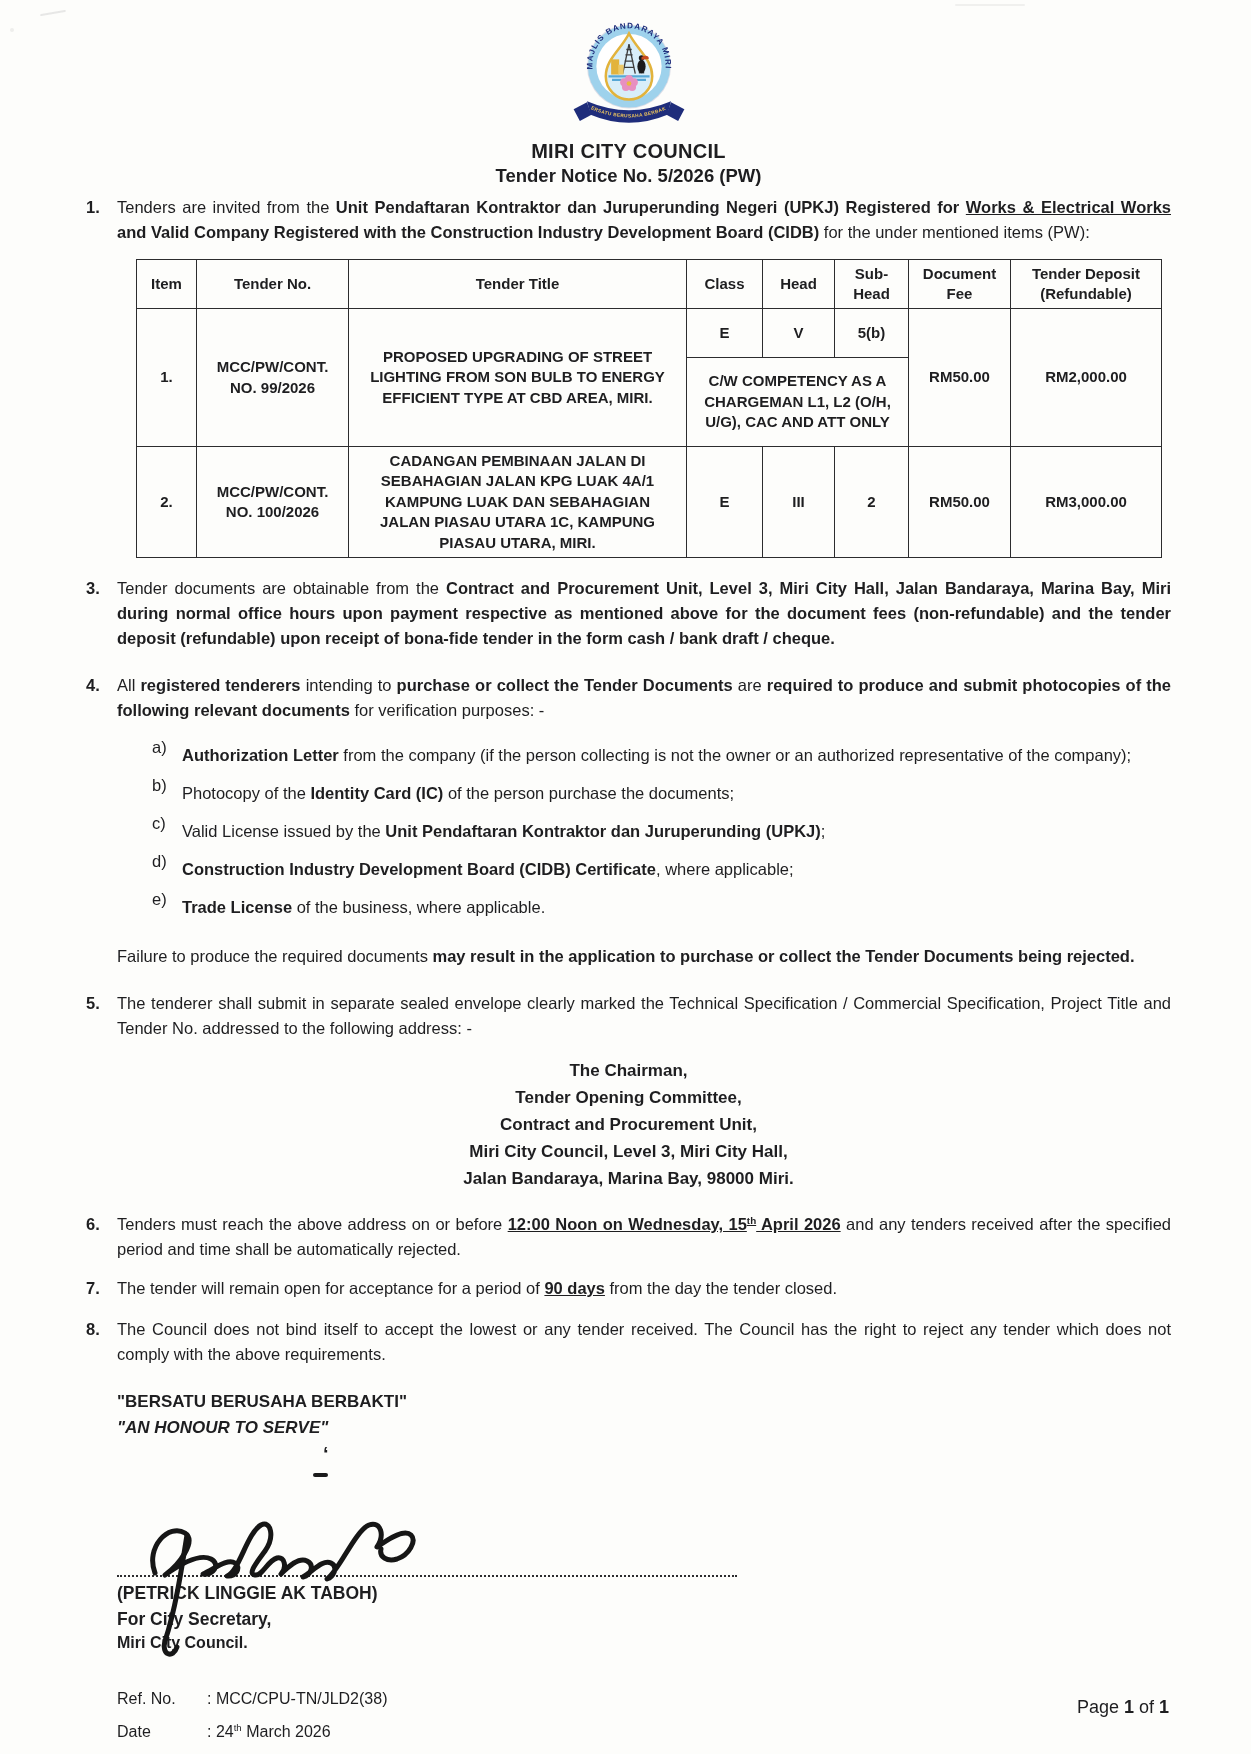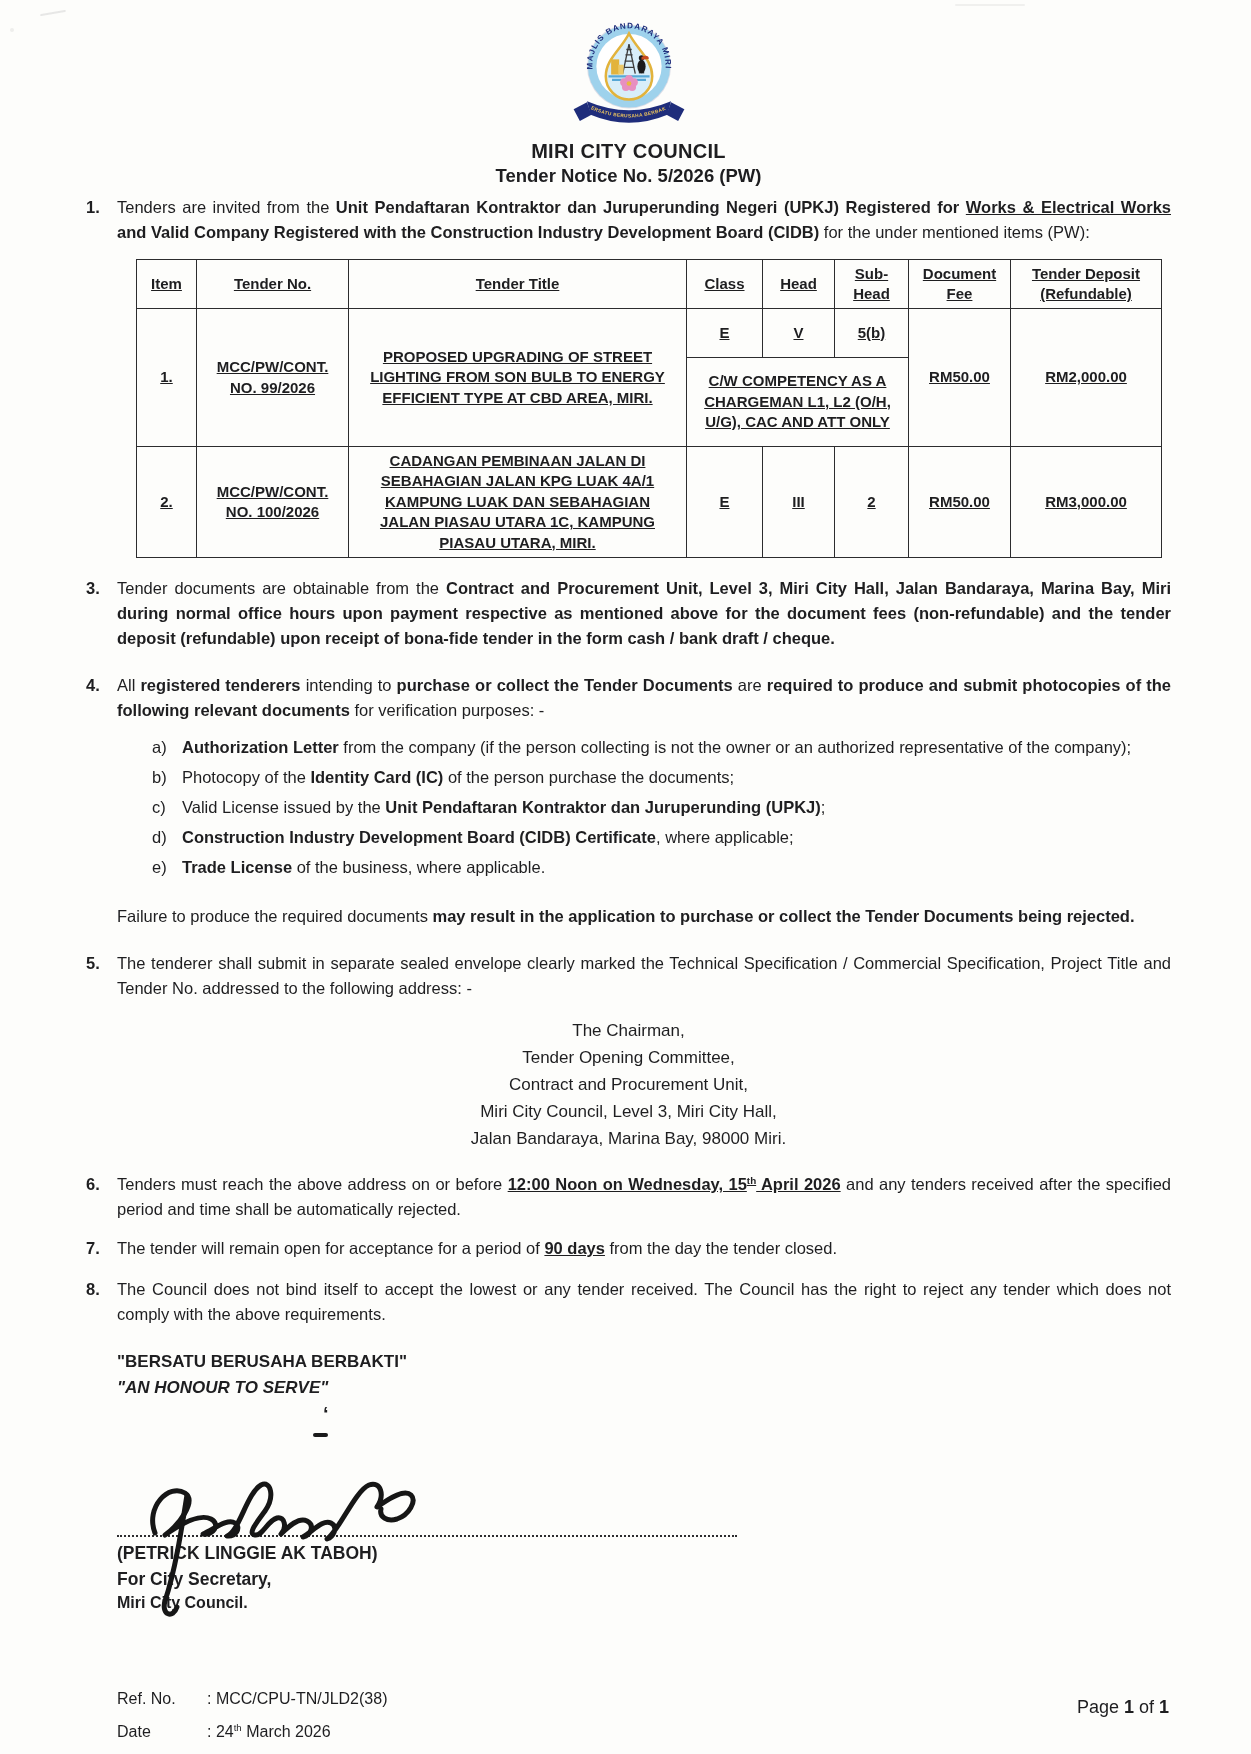--- a/index.html
+++ b/index.html
@@ -26,39 +26,39 @@
   
   .para { display:flex; margin:0 0 14px; font-size:16.5px; line-height:25px; }
   .pnum { flex:none; width:31px; font-weight:bold; }
   .ptext { flex:1; text-align:justify; }
   .seg.b { font-weight:bold; }
   .seg.u { text-decoration:underline; }
   sup.seg { font-size:.6em; line-height:0; }
 
   
   .tender-table { border-collapse:collapse; table-layout:fixed; width:1025px;
-    margin:2px 0 18px 50px; font-size:15px;text-decoration:underline; }
+    margin:2px 0 18px 50px; font-size:15px; }
   .tender-table th, .tender-table td {
     border:1.6px solid #2c2c2e; font-weight:bold; text-align:center;
     vertical-align:middle; padding:3px 6px; line-height:1.36; overflow:hidden; }
   .tender-table thead th { height:42px; }
   .cell-title { text-align:justify; padding:4px 10px !important; }
   tr.r1a td { height:42px; }
   tr.r1b td { height:82px; }
   tr.r2 td  { height:102px;margin-top:44px; }
 
   
   .sublist { margin:2px 0 4px 66px; }
   .subitem { display:flex; font-size:16.5px; line-height:25px; margin-bottom:5px; }
   .slet { flex:none; width:30px; }
-  .stext { flex:1; text-align:justify; }
+  .stext { flex:1; text-align:justify;margin-top:8px; }
 
   .note { margin:24px 0 22px 31px; font-size:16.5px; line-height:25px; text-align:justify; }
 
-  .address { text-align:center; font-weight:normal; font-size:17px; line-height:27px; margin:16px 0 20px; }
+  .address { text-align:center; font-weight:bold; font-size:17px; line-height:27px; margin:16px 0 20px; }
 
   .motto { margin:22px 0 0 31px; font-size:17px; font-weight:bold; line-height:26px; }
   .motto .line2 { font-style:italic; }
 
   
   .sig-block { position:relative; margin:16px 0 0 31px; height:200px; }
   .sig-mark-quote { position:absolute; left:206px; top:-14px; font-size:20px; font-weight:bold; }
   .sig-mark-dash  { position:absolute; left:196px; top:16px; width:15px; height:3.5px; background:#1b1b1b; border-radius:2px; }
   .sig-svg { position:absolute; left:4px; top:18px; z-index:2; pointer-events:none; }
   .sig-line { position:absolute; left:0; top:118px; width:620px; border-bottom:2.6px dotted #2c2c2e; }

